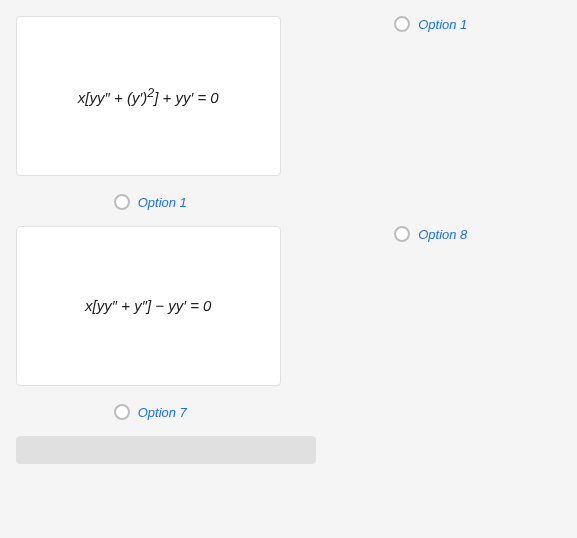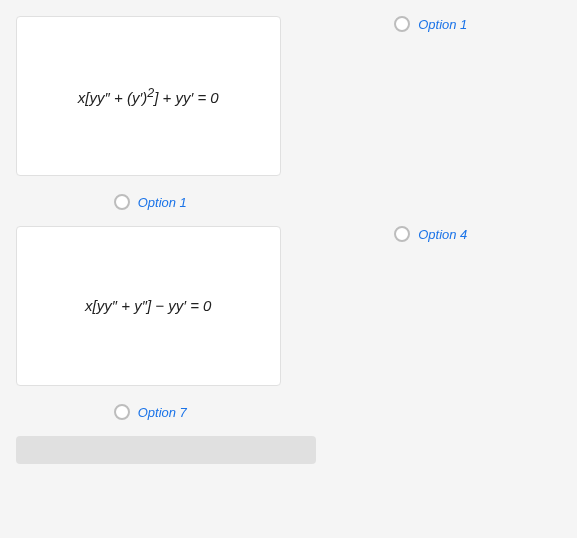--- a/index.html
+++ b/index.html
@@ -99,19 +99,19 @@
     </div>
     <div class="option-label">
       <div class="radio-btn"></div>
       <span class="option-label-text">Option 7</span>
     </div>
   </div>
 
   <div class="option-item">
     <div class="option-label">
       <div class="radio-btn"></div>
-      <span class="option-label-text">Option 4</span>
+      <span class="option-label-text">Option 8</span>
     </div>
   </div>
 
 </div>
 
 <div class="footer-bar"></div>
 
 </body></html>

